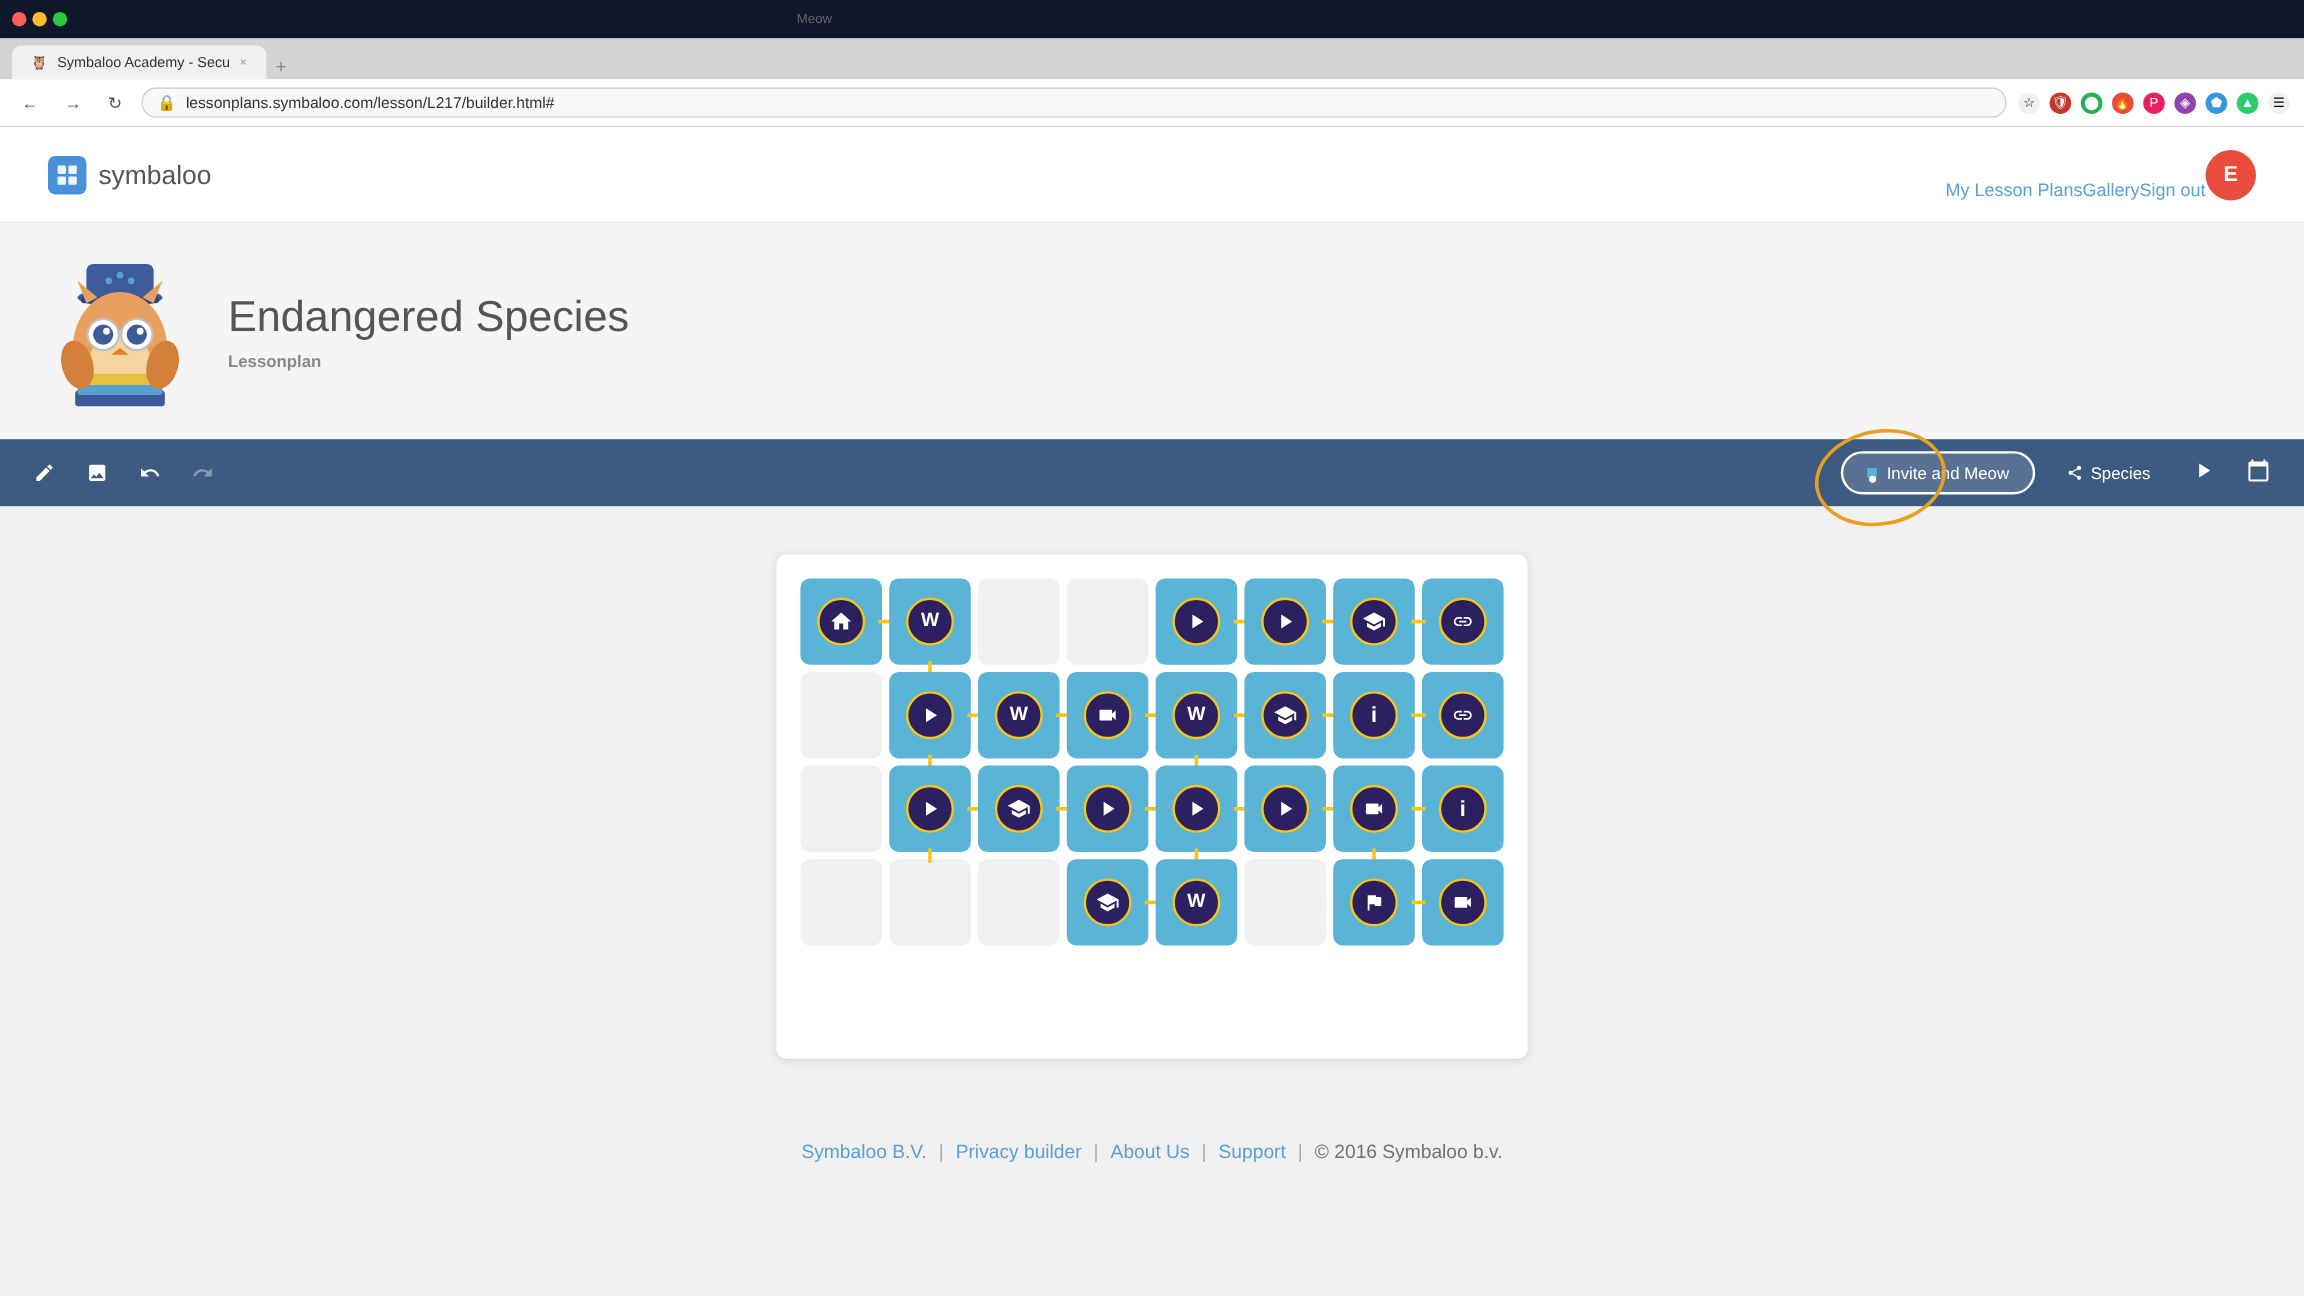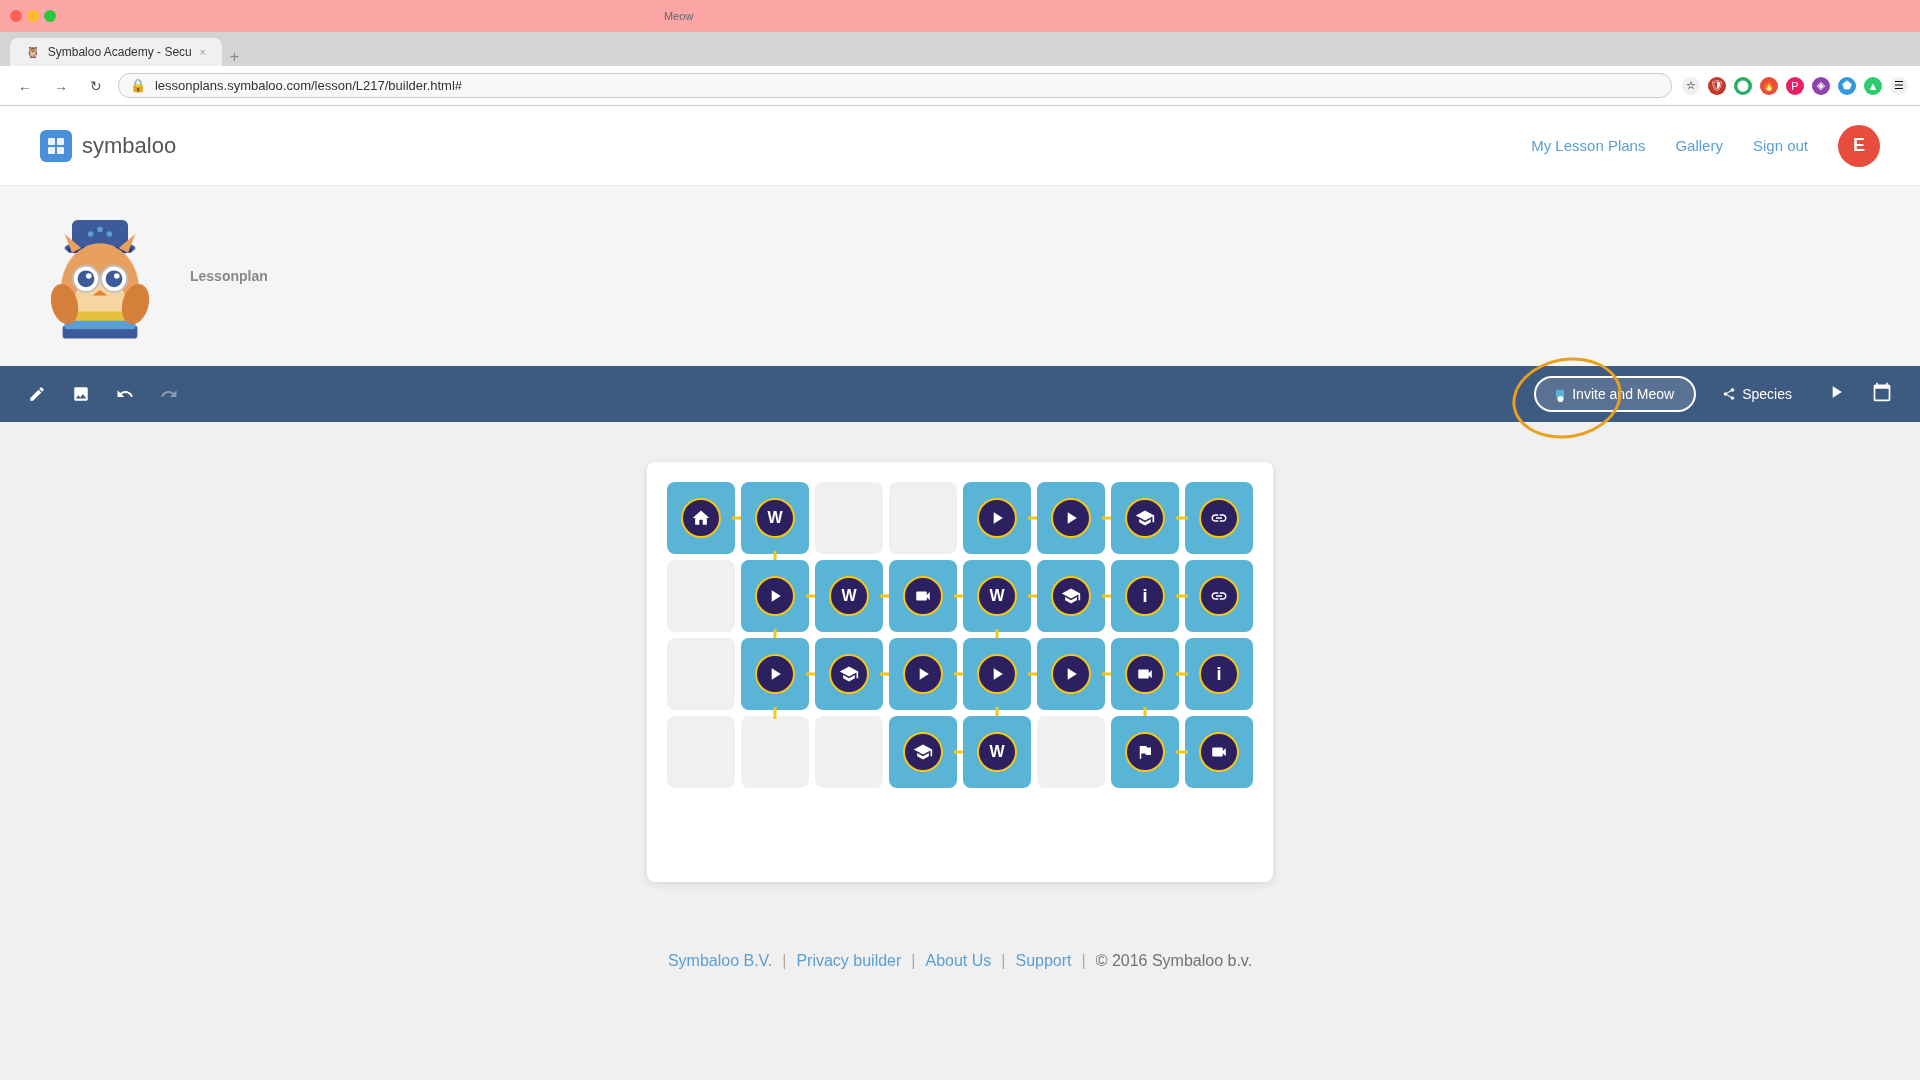--- a/index.html
+++ b/index.html
@@ -1,39 +1,39 @@
 <!DOCTYPE html>
 <html><head>
   <meta charset="utf-8">
   <style>
     * { margin: 0; padding: 0; box-sizing: border-box; }
     body { font-family: Arial, sans-serif; background: #f0f0f0; width: 1920px; min-height: 1080px; overflow-x: hidden; }
 
     
     .browser-chrome { background: #e0e0e0; padding: 0; }
-    .browser-titlebar { background: #fca5a5; display: flex; align-items: center; padding: 6px 10px; gap: 8px; height: 32px; }
+    .browser-titlebar { background: #0f172a; display: flex; align-items: center; padding: 6px 10px; gap: 8px; height: 32px; }
     .browser-dots { display: flex; gap: 5px; }
     .dot { width: 12px; height: 12px; border-radius: 50%; }
     .dot-red { background: #ff5f57; }
     .dot-yellow { background: #febc2e; }
     .dot-green { background: #28c840; }
     .tab-bar { background: #d4d4d4; display: flex; align-items: flex-end; padding: 0 10px; height: 34px; }
     .tab { background: #f0f0f0; border-radius: 8px 8px 0 0; padding: 6px 16px; font-size: 12px; color: #333; display: flex; align-items: center; gap: 8px; height: 28px; }
     .tab-close { color: #999; font-size: 10px; cursor: pointer; }
     .browser-addressbar { background: #fff; display: flex; align-items: center; padding: 6px 12px; gap: 10px; height: 40px; border-bottom: 1px solid #ccc; }
     .nav-btn { background: none; border: none; color: #555; font-size: 14px; cursor: pointer; padding: 2px 6px; }
     .address-box { flex: 1; background: #f8f8f8; border: 1px solid #ccc; border-radius: 12px; padding: 4px 12px; font-size: 13px; color: #333; display: flex; align-items: center; gap: 8px; }
     .browser-icons { display: flex; align-items: center; gap: 8px; }
     .browser-icon { width: 18px; height: 18px; border-radius: 50%; display: flex; align-items: center; justify-content: center; font-size: 11px; }
 
     
     .app-header { background: #fff; display: flex; align-items: center; padding: 0 40px; height: 80px; border-bottom: 1px solid #e8e8e8; }
     .symbaloo-logo { display: flex; align-items: center; gap: 10px; font-size: 22px; font-weight: 300; color: #555; }
     .logo-icon { width: 32px; height: 32px; background: #4a90d9; border-radius: 6px; display: flex; align-items: center; justify-content: center; color: white; font-size: 14px; font-weight: bold; }
-    .header-nav { margin-left: auto; display: flex; align-items: center; gap: 30px; }
+    .header-nav { margin-left: auto; display: flex; align-items: flex-end; }
     .nav-link { color: #5a9fd4; font-size: 15px; text-decoration: none; cursor: pointer; }
     .user-avatar { width: 42px; height: 42px; border-radius: 50%; background: #e74c3c; color: white; display: flex; align-items: center; justify-content: center; font-size: 18px; font-weight: bold; cursor: pointer; }
 
     
     .lesson-header { background: #f5f5f5; display: flex; align-items: center; padding: 20px 40px; min-height: 160px; }
     .owl-mascot { width: 120px; height: 140px; position: relative; margin-right: 30px; }
     .lesson-info { }
     .lesson-title { font-size: 36px; font-weight: 400; color: #555; margin-bottom: 8px; }
     .lesson-subtitle { font-size: 14px; font-weight: bold; color: #888; }
 
@@ -157,20 +157,21 @@
       <circle cx="45" cy="78" r="14" fill="none" stroke="#c0c0c0" stroke-width="2"></circle>
       <circle cx="75" cy="78" r="14" fill="none" stroke="#c0c0c0" stroke-width="2"></circle>
       <line x1="59" y1="78" x2="61" y2="78" stroke="#c0c0c0" stroke-width="2"></line>
 
       <circle cx="50" cy="30" r="3" fill="#5a9fd4"></circle>
       <circle cx="60" cy="25" r="3" fill="#5a9fd4"></circle>
       <circle cx="70" cy="30" r="3" fill="#5a9fd4"></circle>
     </svg>
   </div>
   <div class="lesson-info">
+    <h1 class="lesson-title">Endangered Species</h1>
     <p class="lesson-subtitle">Lessonplan</p>
   </div>
 </div>
 
 <div class="toolbar">
   <button class="toolbar-btn">
     <svg width="18" height="18" viewBox="0 0 24 24" fill="white">
       <path d="M3 17.25V21h3.75L17.81 9.94l-3.75-3.75L3 17.25zM20.71 7.04c.39-.39.39-1.02 0-1.41l-2.34-2.34c-.39-.39-1.02-.39-1.41 0l-1.83 1.83 3.75 3.75 1.83-1.83z"></path>
     </svg>
   </button>

